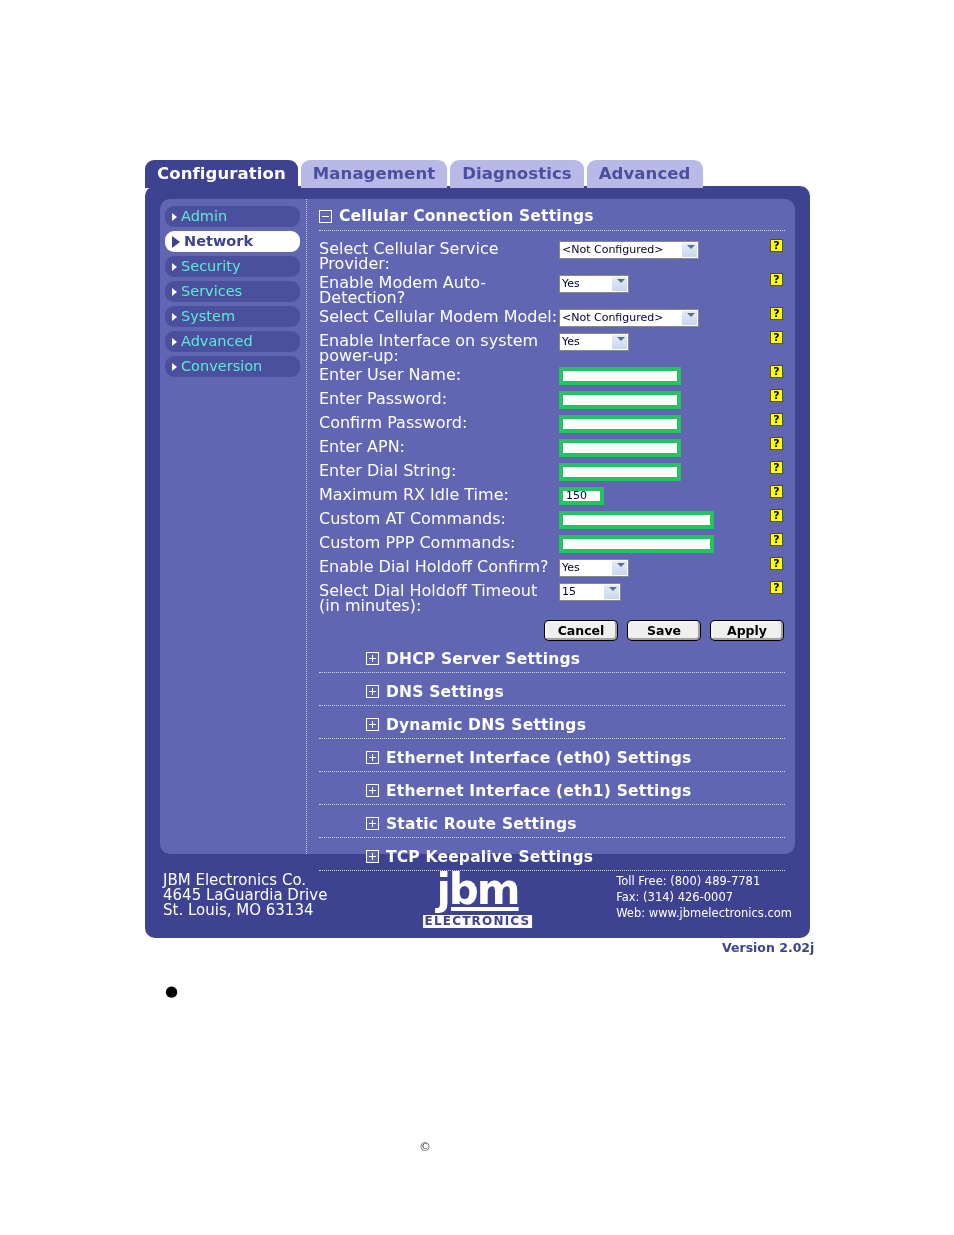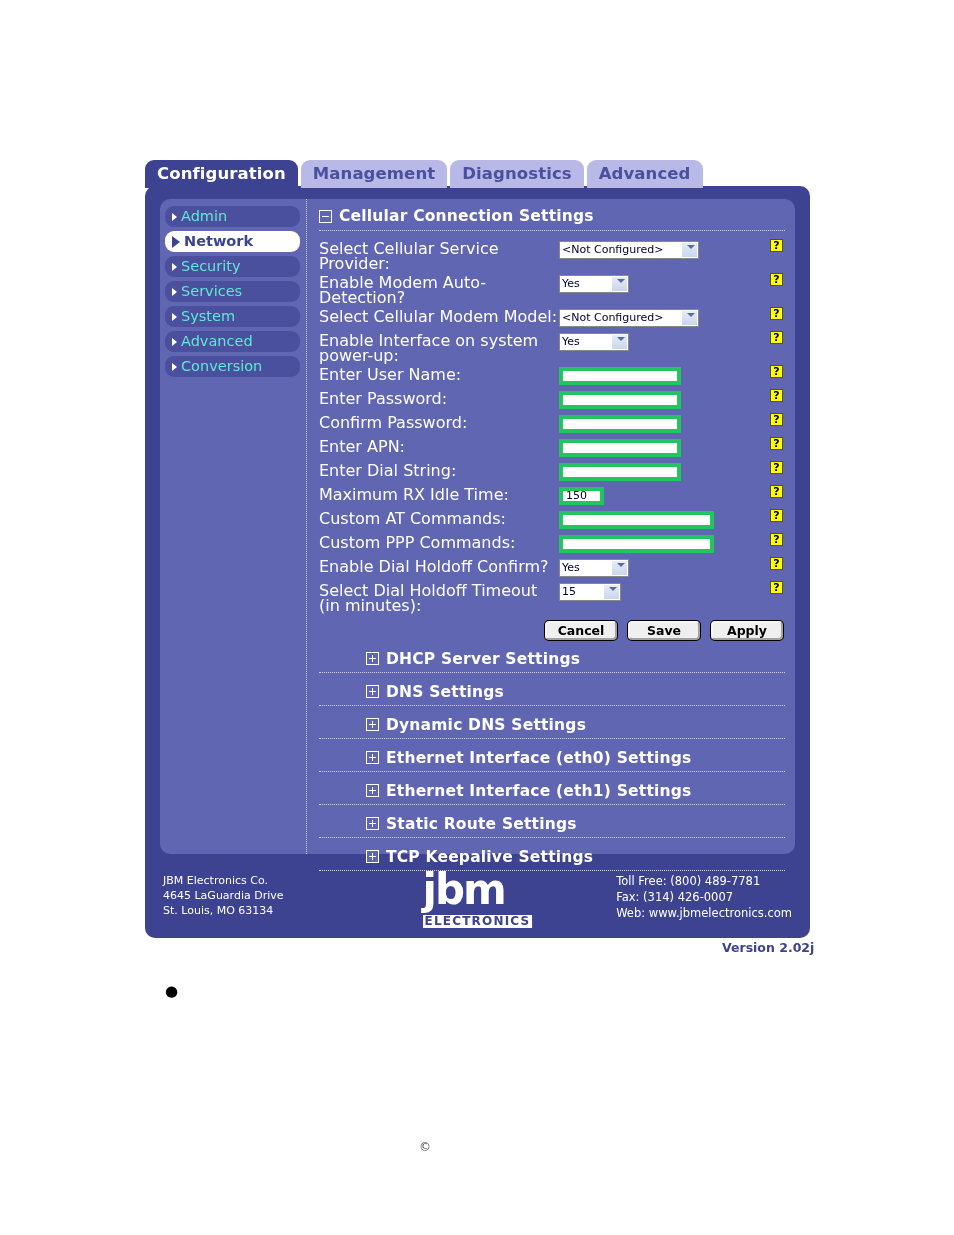--- a/index.html
+++ b/index.html
@@ -267,39 +267,40 @@
     left: 0;
     top: 676px;
     width: 665px;
     height: 76px;
     color: #ffffff;
     box-sizing: border-box;
   }
   #foot-addr {
     position: absolute;
     left: 18px; top: 11px;
-    font-size: 11px;
+    font-size: 15px;
     line-height: 15px;
     white-space: pre-line;
   }
   #foot-contact {
     position: absolute;
     right: 18px; top: 11px;
     font-size: 11.5px;
     line-height: 16px;
     white-space: pre-line;
     margin-left: 44px;
   }
   #logo {
     position: absolute;
     left: 50%;
     transform: translateX(-50%);
     top: 8px;
-    text-align: left;
+    text-align: center;
     color: #ffffff;
+    text-decoration: underline;
   }
   #logo-mark {
     font-family: "DejaVu Sans", sans-serif;
     font-size: 42px;
     font-weight: bold;
     line-height: 40px;
     letter-spacing: -2px;
   }
   #logo-sub {
     font-family: "DejaVu Sans", sans-serif;

